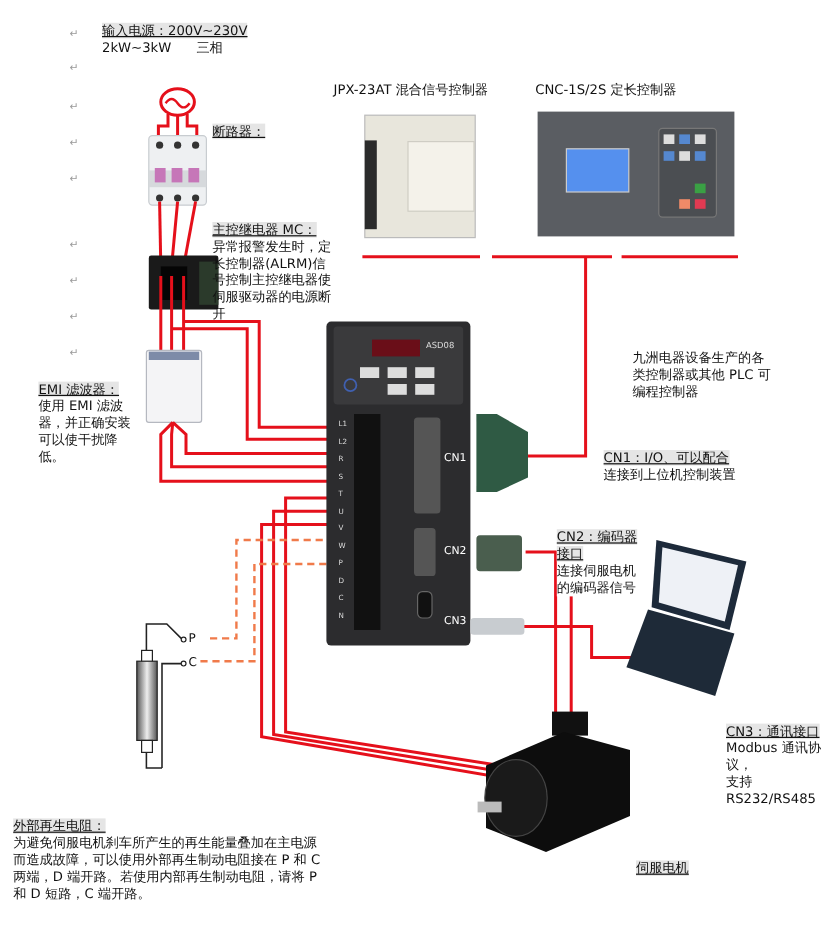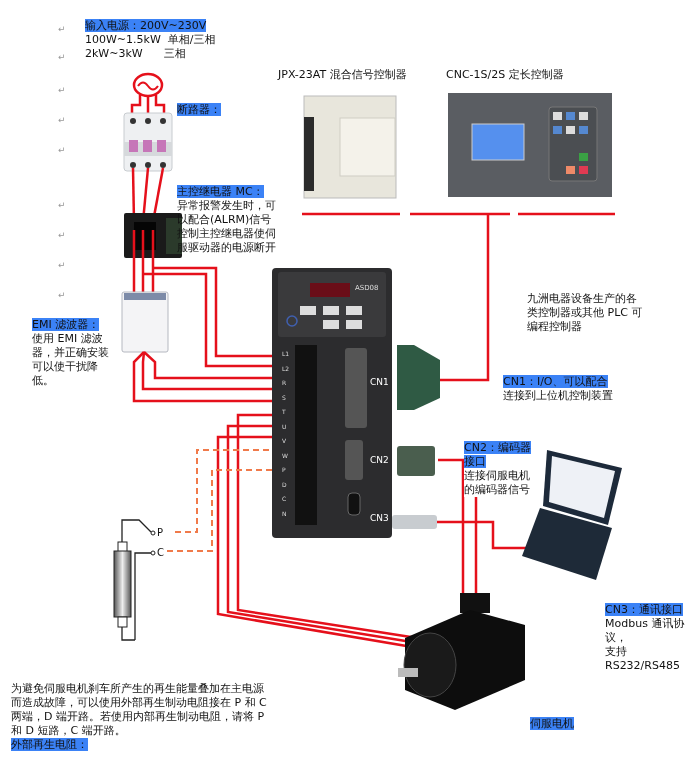--- a/index.html
+++ b/index.html
@@ -1,20 +1,20 @@
 <!DOCTYPE html>
 <html><head>
 <meta charset="utf-8">
 <style>
   html, body { margin:0; padding:0; background:#fff; }
   body { width:700px; height:772px; position:relative; overflow:hidden;
          font-family:"DejaVu Sans","Liberation Sans",sans-serif; color:#111; }
   .abs { position:absolute; }
   .txt { font-size:11px; line-height:14px; }
-  .hl { background:#3b82f6; }
+  .hl { background:#e5e5e5;text-decoration:underline; }
   .pm { color:#999; font-size:9px; }
   .lbl { font-size:10px; line-height:13px; }
   svg { position:absolute; left:0; top:0; }
   .wire { stroke:#e5101b; stroke-width:2.5; fill:none; }
   .dash { stroke:#f07a4a; stroke-width:2; fill:none; stroke-dasharray:6 4; }
 </style>
 </head>
 <body>
 
 <svg width="700" height="772" viewBox="0 0 700 772">
@@ -166,31 +166,30 @@
 <div class="abs pm" style="left:58px;top:85px">↵</div>
 <div class="abs pm" style="left:58px;top:115px">↵</div>
 <div class="abs pm" style="left:58px;top:145px">↵</div>
 <div class="abs pm" style="left:58px;top:200px">↵</div>
 <div class="abs pm" style="left:58px;top:230px">↵</div>
 <div class="abs pm" style="left:58px;top:260px">↵</div>
 <div class="abs pm" style="left:58px;top:290px">↵</div>
 
 <div class="abs txt" style="left:85px;top:19px;width:170px">
   <div><span class="hl">输入电源：200V~230V</span></div>
-  <div style="white-space:pre">100W~1.5kW  单相/三相</div>
   <div style="white-space:pre">2kW~3kW      三相</div>
 </div>
 
 <div class="abs txt" style="left:177px;top:103px;width:120px">
   <div><span class="hl">断路器：</span></div>
 </div>
 
 <div class="abs txt" style="left:177px;top:185px;width:105px">
   <div><span class="hl">主控继电器 MC：</span></div>
-  <div>异常报警发生时，可以配合(ALRM)信号控制主控继电器使伺服驱动器的电源断开</div>
+  <div>异常报警发生时，定长控制器(ALRM)信号控制主控继电器使伺服驱动器的电源断开</div>
 </div>
 
 <div class="abs txt" style="left:32px;top:318px;width:80px">
   <div><span class="hl">EMI 滤波器：</span></div>
   <div>使用 EMI 滤波器，并正确安装可以使干扰降低。</div>
 </div>
 
 <div class="abs txt" style="left:278px;top:68px">JPX-23AT 混合信号控制器</div>
 <div class="abs txt" style="left:446px;top:68px">CNC-1S/2S 定长控制器</div>
 
@@ -209,22 +208,22 @@
 <div class="abs txt" style="left:605px;top:603px;width:100px">
   <div><span class="hl">CN3：通讯接口</span></div>
   <div>Modbus 通讯协议，</div>
   <div>支持 RS232/RS485</div>
 </div>
 
 <div class="abs lbl" style="left:157px;top:526px">P</div>
 <div class="abs lbl" style="left:157px;top:546px">C</div>
 
 <div class="abs txt" style="left:11px;top:682px;width:260px">
+  <div><span class="hl">外部再生电阻：</span></div>
   <div>为避免伺服电机刹车所产生的再生能量叠加在主电源而造成故障，可以使用外部再生制动电阻接在 P 和 C 两端，D 端开路。若使用内部再生制动电阻，请将 P 和 D 短路，C 端开路。</div>
-  <div><span class="hl">外部再生电阻：</span></div>
 </div>
 
 <div class="abs txt" style="left:530px;top:717px">
   <span class="hl">伺服电机</span>
 </div>
 
 <div class="abs" style="left:355px;top:284px;font-size:7px;color:#ddd">ASD08</div>
 <div class="abs" style="left:370px;top:377px;font-size:9px;font-weight:normal;color:#fff">CN1</div>
 <div class="abs" style="left:370px;top:455px;font-size:9px;font-weight:normal;color:#fff">CN2</div>
 <div class="abs" style="left:370px;top:513px;font-size:9px;font-weight:normal;color:#fff">CN3</div>

